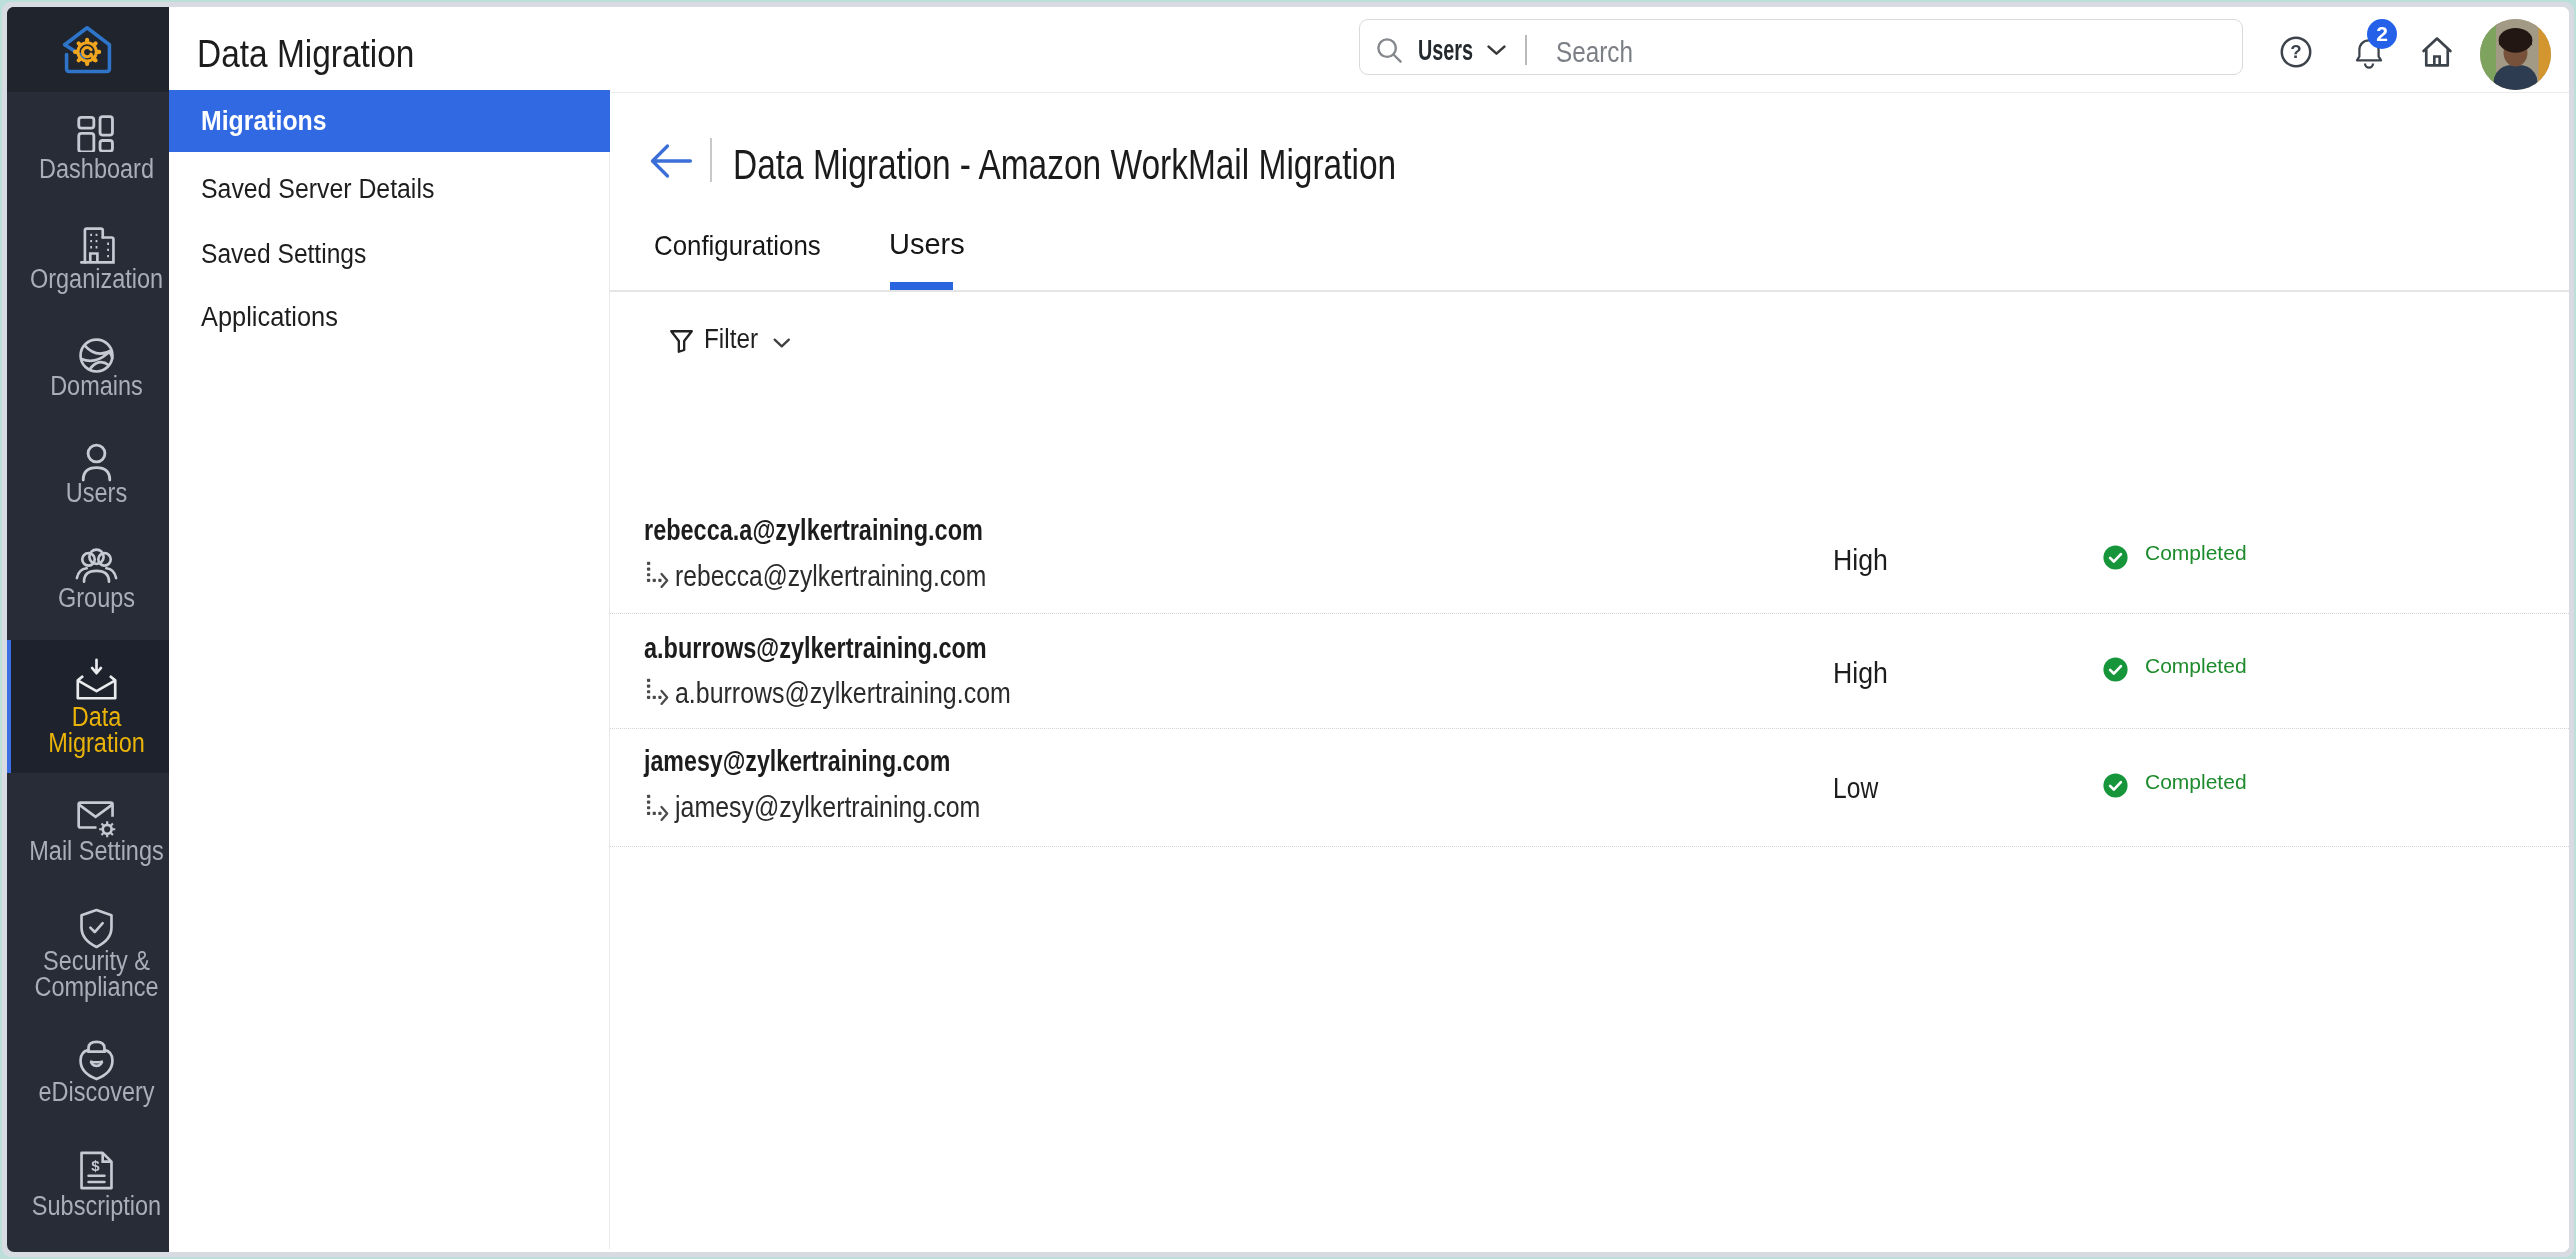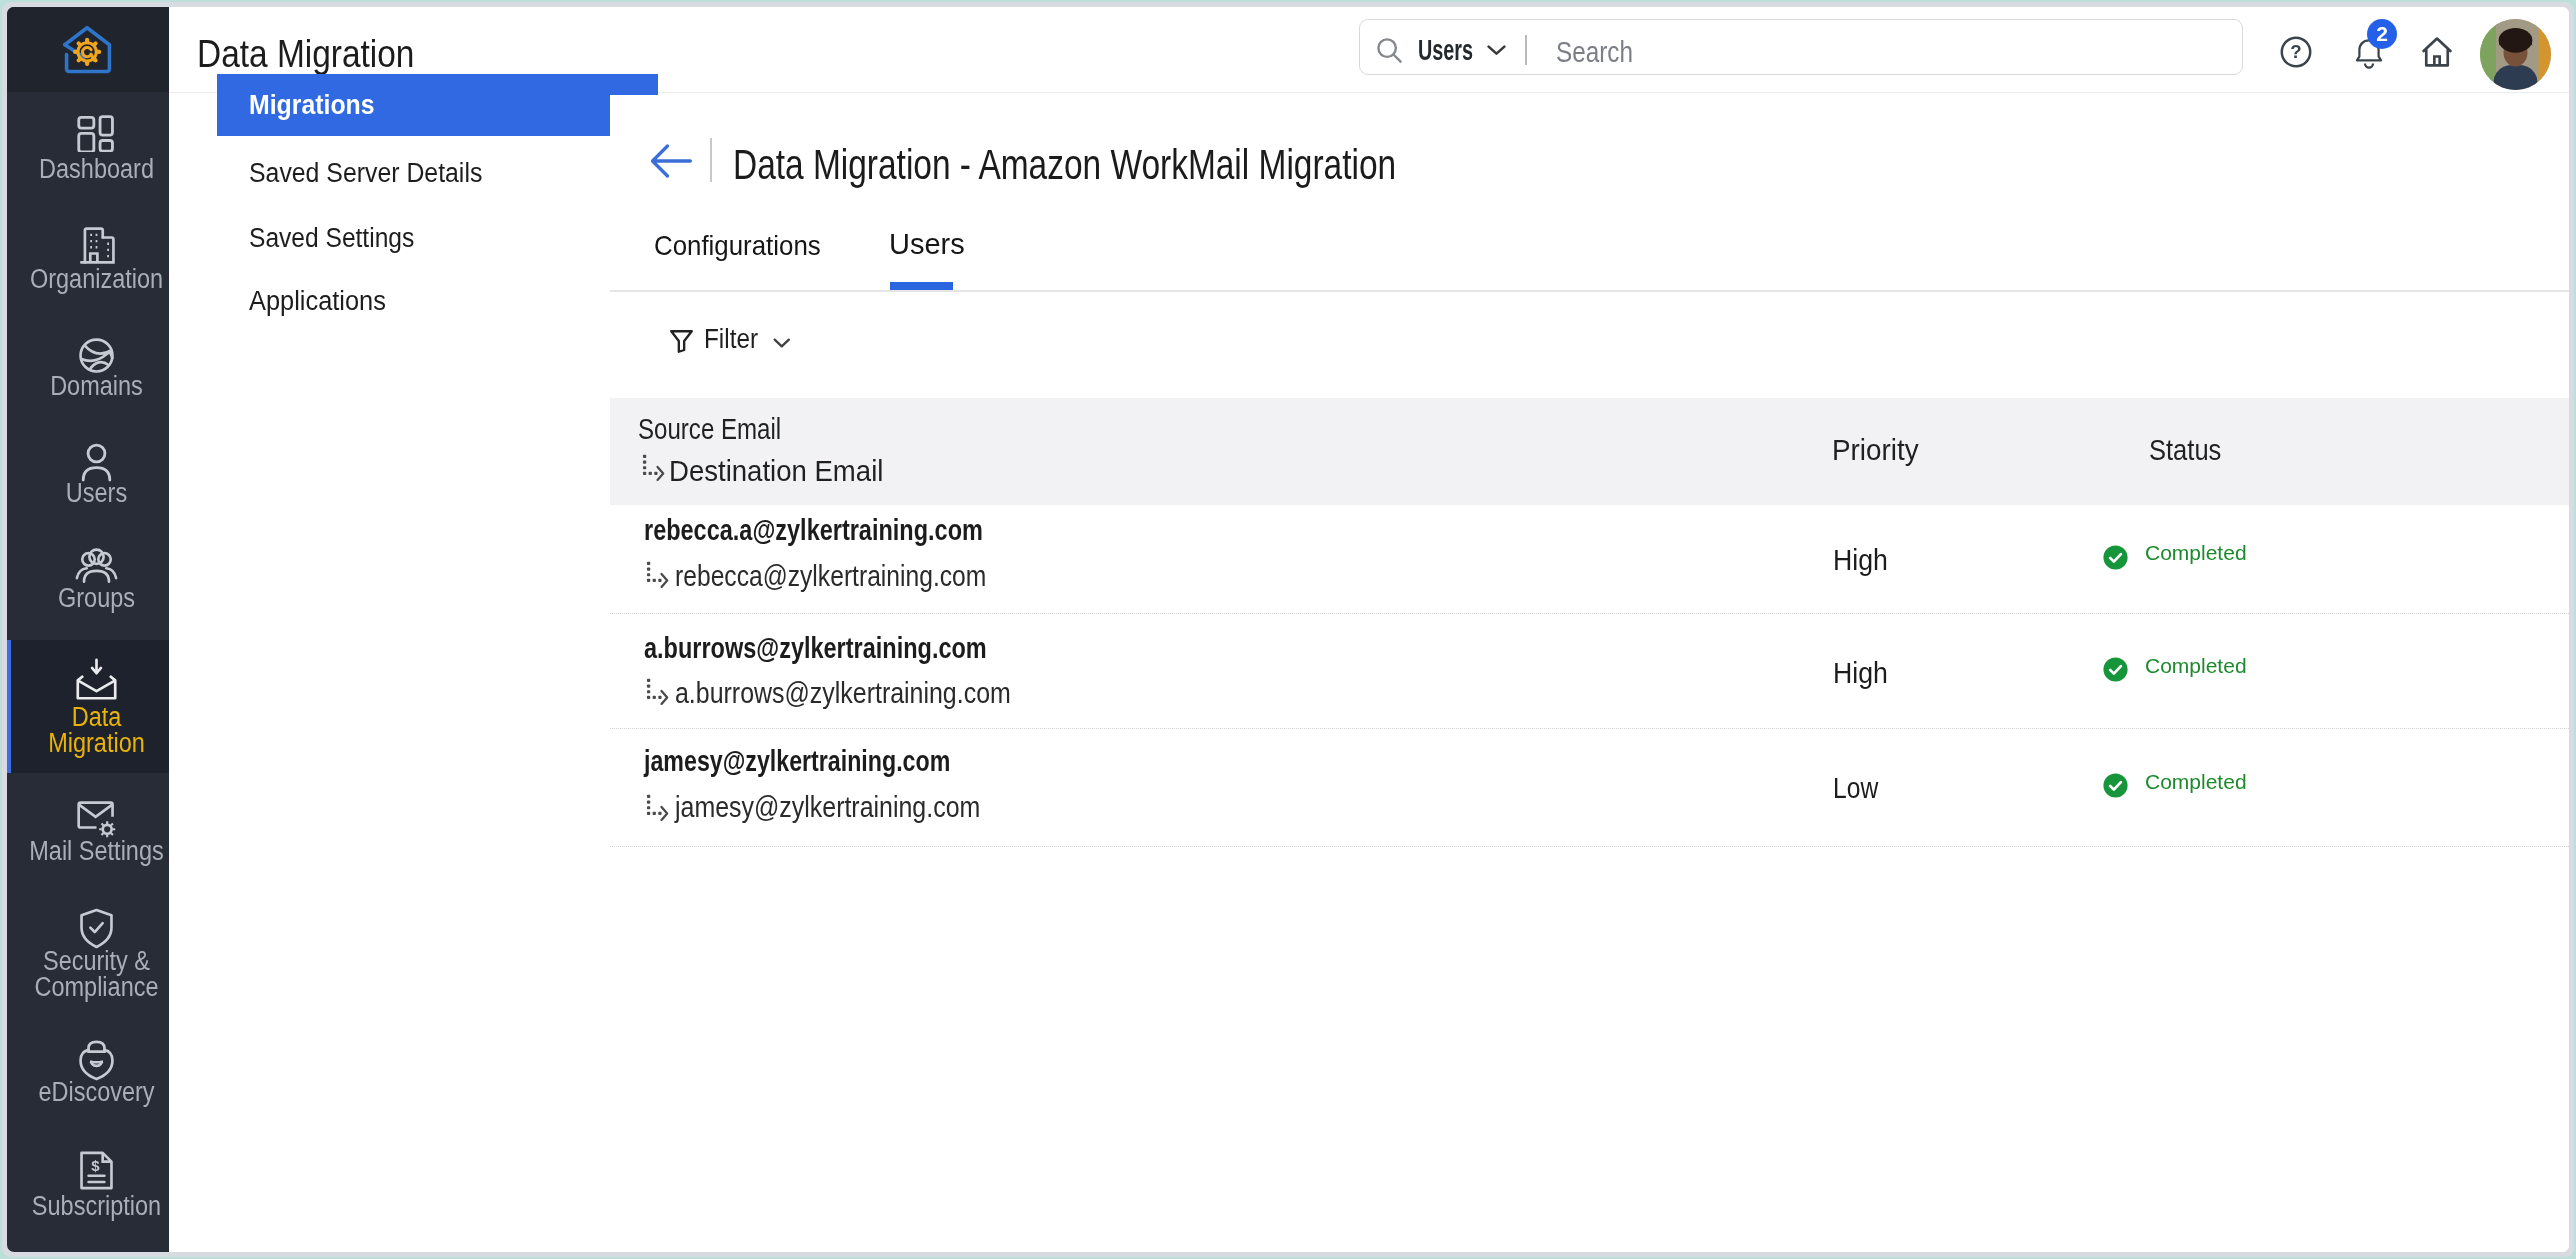--- a/index.html
+++ b/index.html
@@ -18,21 +18,21 @@
 #nav-active .bar { position:absolute; left:0; top:0; width:4.4px; height:133px; background:#3e6fe2; }
 #header { position:absolute; left:162px; top:0; right:0; height:86px; background:#fff; border-bottom:1.8px solid #eaecef; }
 #htitle { left:27.5px; top:26px; font-size:38px; color:#1c1c1c; transform:scaleX(.88); }
 #searchbox { position:absolute; left:1190px; top:12.4px; width:884px; height:56px; border:1.8px solid #d9d9d9; border-radius:9px; }
 #searchbox .mag { position:absolute; left:16px; top:17px; }
 #searchbox .utext { left:58px; top:12.4px; font-size:30px; color:#24292e; font-weight:700; transform:scaleX(.66); }
 #searchbox .chev { position:absolute; left:125px; top:24px; }
 #searchbox .vdiv { position:absolute; left:165px; top:15px; width:1.8px; height:30px; background:#b9b9b9; }
 #searchbox .ph { left:196px; top:15px; font-size:30px; color:#7b7f85; transform:scaleX(.81); }
 .topicon { position:absolute; }
-#panel2 { position:absolute; left:162px; top:70px; width:441px; height:1156px; background:#fff; border-right:1.8px solid #e7e9ec;margin-left:48px; }
+#panel2 { position:absolute; left:162px; top:86px; width:441px; height:1156px; background:#fff; border-right:1.8px solid #e7e9ec; }
 .p2item { position:absolute; left:32px; font-size:27px; color:#1d1d1d; transform-origin:0 0; white-space:nowrap; }
 #p2active { position:absolute; left:0; top:-2.7px; width:441px; height:62px; background:#3069e2; }
 #p2active span { position:absolute; left:32px; top:16px; font-size:27px; color:#fff; font-weight:700; transform:scaleX(.92); transform-origin:0 0; display:inline-block; white-space:nowrap; }
 #content { position:absolute; left:603px; top:88px; right:0; bottom:0; background:#fff; }
 #backarrow { position:absolute; left:39px; top:48px; }
 #cdivider { position:absolute; left:100px; top:43px; width:1.8px; height:44px; background:#c8c8c8; }
 #ctitle { left:123px; top:45px; font-size:43px; color:#1b1b1b; transform:scaleX(.778); }
 .tab { position:absolute; top:135px; font-size:27.5px; color:#161616; }
 #tabline { position:absolute; left:0; top:195px; right:0; height:1.8px; background:#e5e5e5; }
 #tabunderline { position:absolute; left:280px; top:187px; width:63px; height:9px; background:#2a65e0; }
@@ -229,29 +229,20 @@
     <div class="tab" style="left:279px; font-size:29px; top:133px;">Users</div>
     <div id="tabunderline"></div>
     <div id="tabline"></div>
     <svg id="filtericon" width="25" height="25" viewBox="0 0 28 28">
         <path d="M2.5 2.5 L25.5 2.5 L17 13.5 L17 23.5 L11 25.5 L11 13.5 Z" fill="none" stroke="#222" stroke-width="2.6" stroke-linejoin="round"></path>
       </svg>
     <div id="filtertext" class="cx">Filter</div>
     <svg id="filterchev" width="19.5" height="12.4" viewBox="0 0 22 14">
         <polyline points="3,3 11,10.5 19,3" fill="none" stroke="#3f3f3f" stroke-width="2.6" stroke-linecap="round" stroke-linejoin="round"></polyline>
       </svg>
-    <div id="thead">
-      <div id="th-src" class="cx">Source Email</div>
-      <svg id="th-dsticon" width="23" height="27.5" viewBox="0 0 28 34">
-          <use href="#dstarrow"></use>
-        </svg>
-      <div id="th-dst" class="cx">Destination Email</div>
-      <div id="th-pri" class="cx">Priority</div>
-      <div id="th-sta" class="cx">Status</div>
-    </div>
     <div class="row" style="top:409px; height:108px;">
       <div class="src cx" style="left:34px; top:9.8px; transform:scaleX(.81);">rebecca.a@zylkertraining.com</div>
       <svg class="dsticon" style="top:57px;" width="23" height="27.5" viewBox="0 0 28 34">
           <use href="#dstarrow"></use>
         </svg>
       <div class="dst cx" style="left:65px; top:56px; transform:scaleX(.85);">rebecca@zylkertraining.com</div>
       <div class="pri cx" style="top:40px;">High</div>
       <svg class="chk" style="top:41px;" width="25" height="25" viewBox="0 0 30 30">
           <use href="#chkc"></use>
         </svg>

